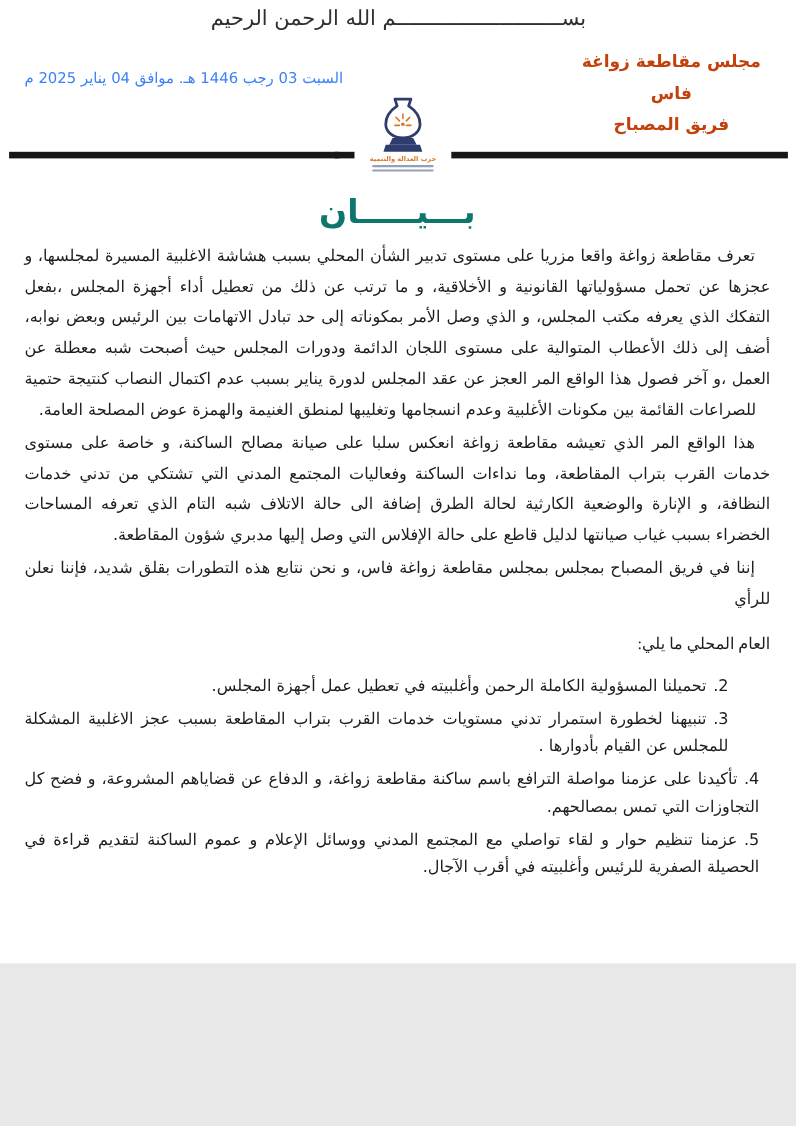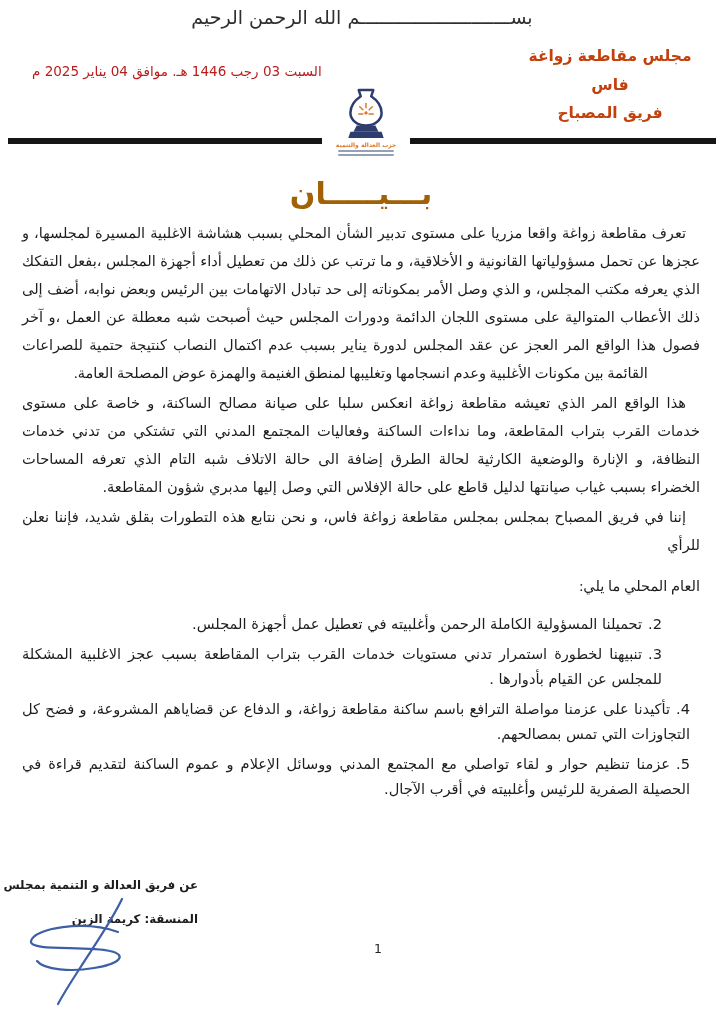--- a/index.html
+++ b/index.html
@@ -1,19 +1,19 @@
 <!DOCTYPE html>
 <html lang="ar" dir="rtl"><head>
 <meta charset="utf-8">
 <style>
   html, body { margin: 0; padding: 0; background: #e8e8e8; }
   .page {
     position: relative;
     width: 724px;
-    height: 1024px;
+    height: 876px;
     margin: 0 auto;
     background: #ffffff;
     direction: rtl;
     font-family: "DejaVu Sans", sans-serif;
     color: #1d1d1f;
     overflow: hidden;
   }
 
   
   .bismillah {
@@ -29,23 +29,23 @@
     top: 42px; right: 14px;
     width: 200px;
     text-align: center;
     font-weight: bold;
     font-size: 15.5px;
     line-height: 1.85;
     color: #c2410c;
   }
   .date-line {
     position: absolute;
-    top: 63px; left: 32px;
+    top: 63px; left: 22px;
     font-size: 13.5px;
-    color: #b91c1c;
+    color: #3b82f6;
     direction: rtl;
   }
 
   
   .rule {
     position: absolute;
     top: 138px;
     height: 6px;
     background: #161616;
     z-index: 1;
@@ -82,30 +82,30 @@
     position: absolute;
     top: 176px;
     right: 24px;
     left: 22px;
   }
   .doc-title {
     margin: 0 0 8px 0;
     text-align: center;
     font-size: 30px;
     font-weight: bold;
-    color: #a16207;
+    color: #0f766e;
   }
   .para {
     margin: 0 0 2px 0;
     font-size: 14.6px;
     line-height: 1.92;
     text-align: justify;
     text-indent: 14px;
   }
-  .center-last { text-align-last: center; font-family: Liberation Serif, serif; }
+  .center-last { text-align-last: center; }
   .list-intro {
     margin: 16px 0 12px 0;
     font-size: 14.6px;
     line-height: 1.6;
     font-family: Liberation Serif, serif;
   }
   .statement-list {
     list-style: none;
     margin: 0;
     padding: 0 10px 0 0;

